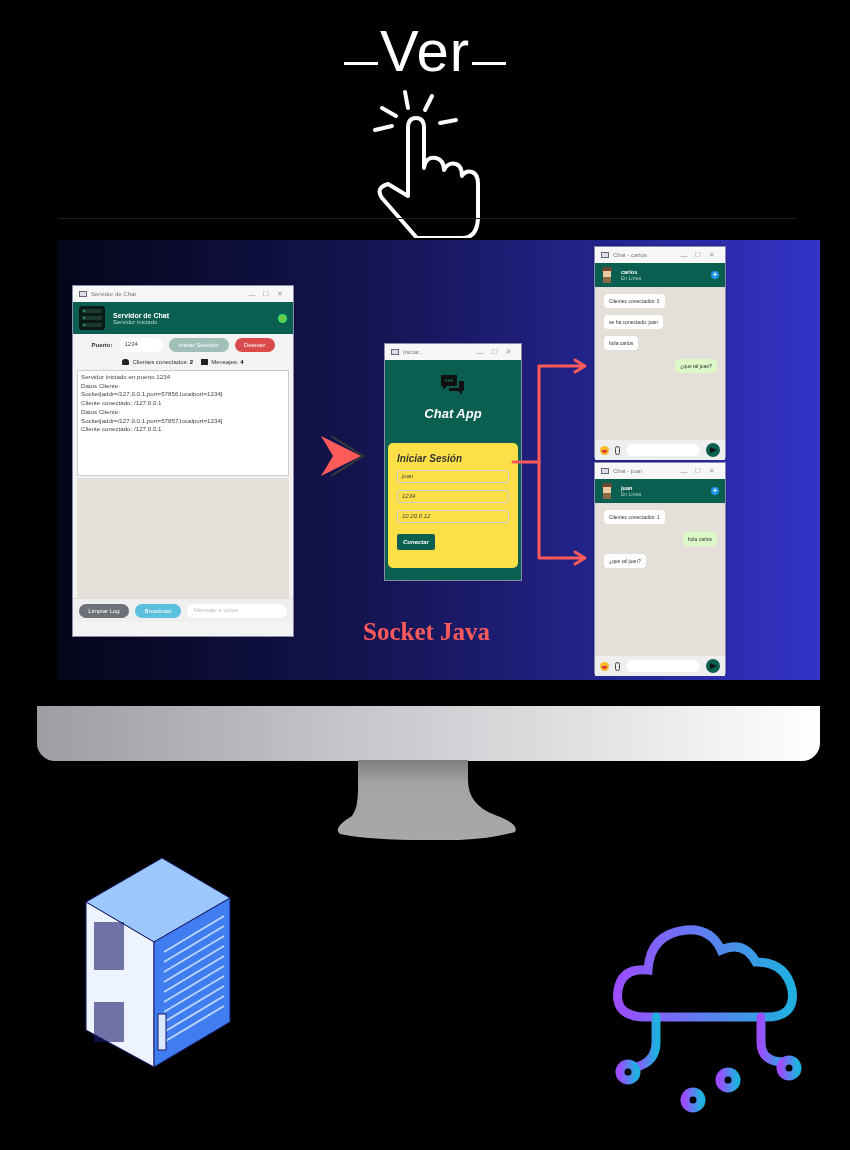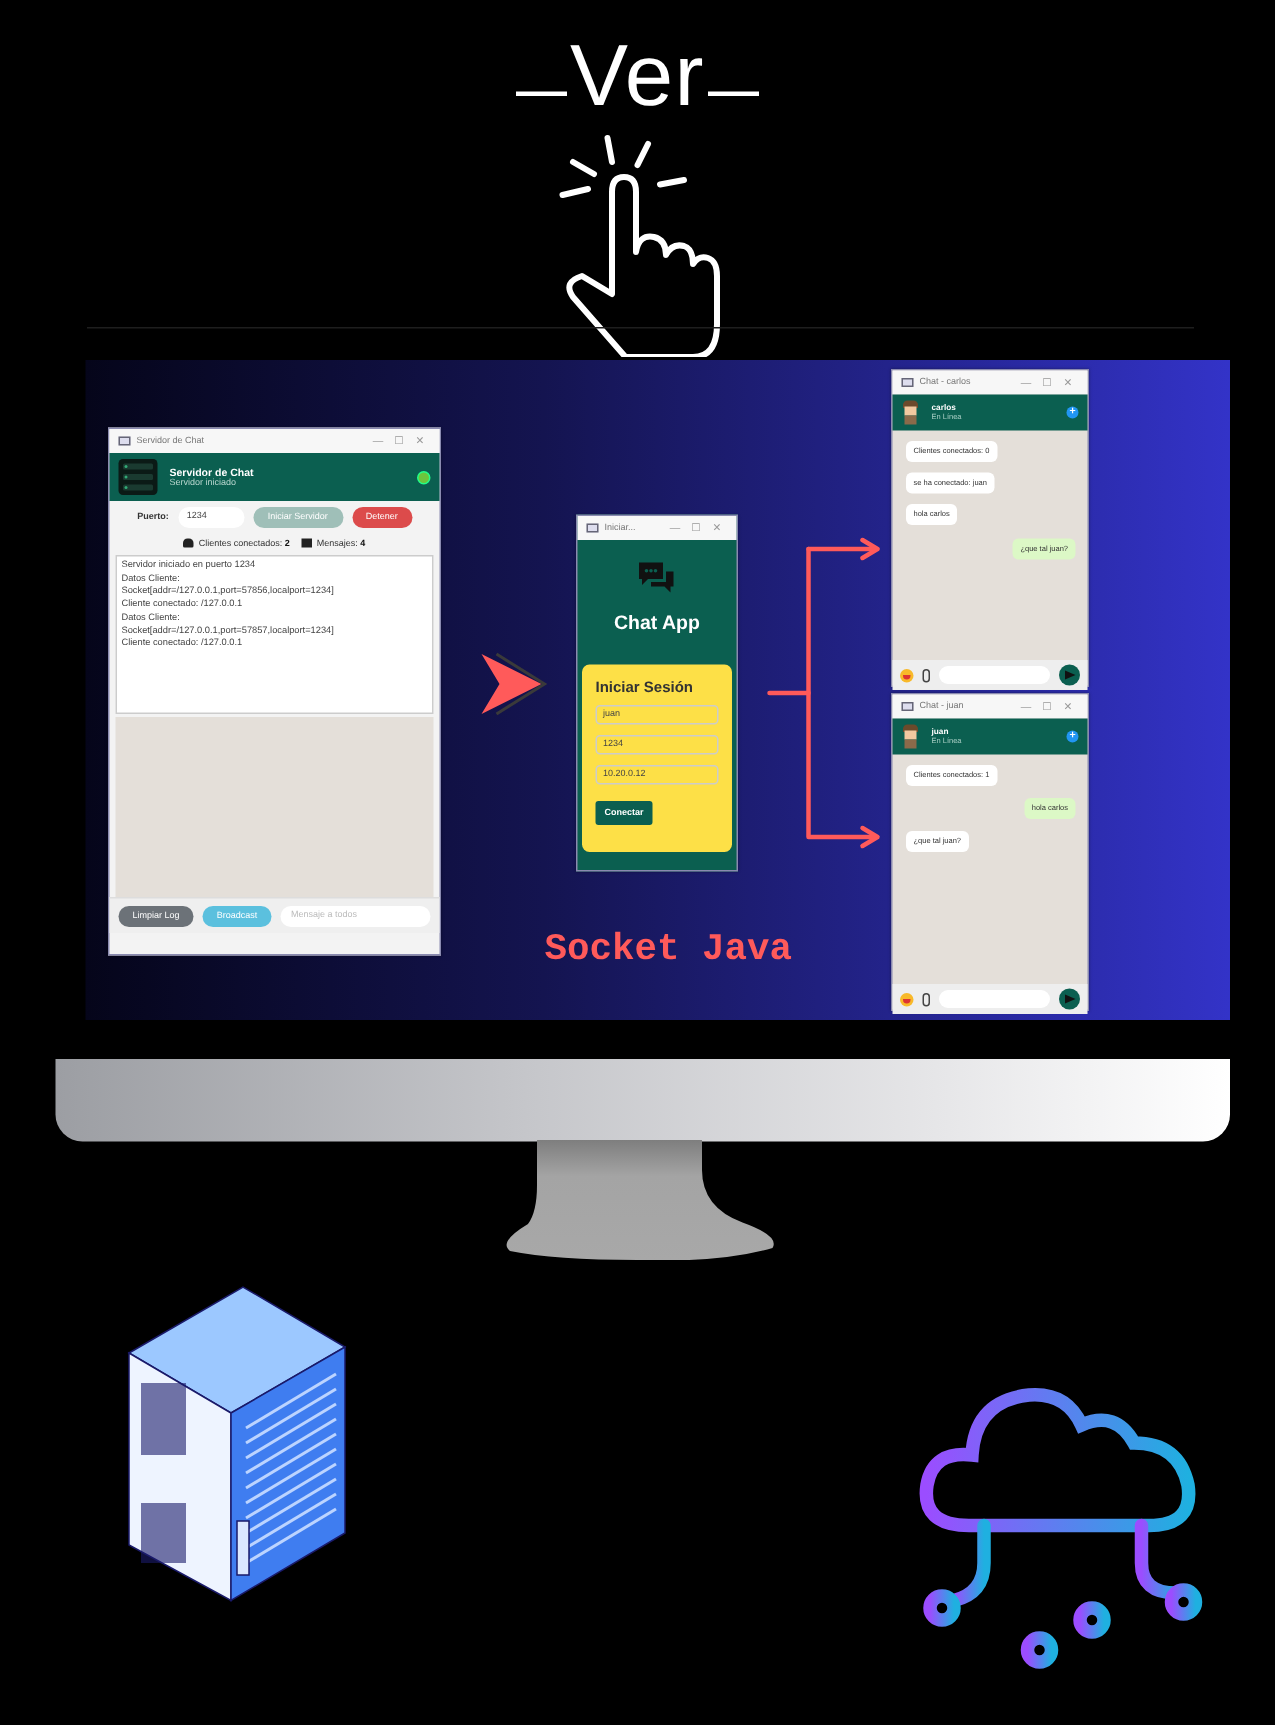--- a/index.html
+++ b/index.html
@@ -46,21 +46,21 @@
   .srv .log div { white-space: nowrap; }
   .srv .empty { margin: 0 4px; height: 120px; background: #e4dfd9; }
   .srv .foot { height: 24px; display: flex; align-items: center; gap: 6px; padding: 0 6px; background: #efefef; border-top: 1px solid #ddd; }
   .pill.clear { background: #6c7278; width: 50px; justify-content: center; }
   .pill.bcast { background: #5bc0de; width: 46px; justify-content: center; }
   .srv .foot .msg { flex: 1; height: 14px; border-radius: 7px; background: #fff; font-size: 6px; color: #bbb; padding: 3px 7px; }
 
   .big-arrow { position: absolute; left: 260px; top: 192px; }
 
   
-  .login { left: 327px; top: 103px; width: 108px; height: 238px; background: #0b5f50; }
+  .login { left: 327px; top: 103px; width: 138px; height: 238px; background: #0b5f50; font-style: italic; }
   .login .titlebar { background: #f7f7f7; }
   .login .ico { text-align: center; margin-top: 14px; }
   .login .appname { text-align: center; color: #fff; font-weight: bold; font-size: 13px; margin-top: 6px; }
   .login .card { position: absolute; left: 3px; right: 3px; top: 99px; height: 125px; background: #fde047; border-radius: 5px; padding: 10px 9px; }
   .login .card h3 { font-size: 10px; color: #333; margin-bottom: 6px; }
   .login .card .inp { height: 13px; border: 1px solid #ccc; border-radius: 3px; font-size: 6px; padding: 2px 4px; color: #444; margin-bottom: 7px; }
   .login .card .btn { display: inline-block; background: #0b5f50; color: #fff; font-size: 6px; font-weight: bold; padding: 5px 6px; border-radius: 2px; }
 
   .fork { position: absolute; left: 454px; top: 118px; }
 
@@ -81,21 +81,21 @@
   .bubble { position: absolute; font-size: 5px; background: #fff; color: #333; padding: 4px 5px; border-radius: 4px; white-space: nowrap; }
   .bubble.me { background: #dcf8c6; }
   .chat .cfoot { height: 20px; background: #eee; display: flex; align-items: center; padding: 0 5px; gap: 6px; }
   .chat .emoji { width: 9px; height: 9px; border-radius: 50%; background: #f8b92a; position: relative; }
   .chat .emoji::after { content: ""; position: absolute; left: 2px; top: 4px; width: 5px; height: 3px; background: #d33; border-radius: 0 0 3px 3px; }
   .chat .clip { width: 5px; height: 9px; border: 1.5px solid #444; border-radius: 3px; }
   .chat .cinp { flex: 1; height: 12px; background: #fff; border-radius: 6px; }
   .chat .send { width: 14px; height: 14px; border-radius: 50%; background: #0b5f50; position: relative; }
   .chat .send::after { content: ""; position: absolute; left: 4px; top: 3.5px; border-left: 7px solid #111; border-top: 3.5px solid transparent; border-bottom: 3.5px solid transparent; }
 
-  .socket-label { position: absolute; left: 306px; top: 378px; font-size: 25px; font-weight: bold; color: #ff5a5a; font-family: Liberation Mono, monospace; }
+  .socket-label { position: absolute; left: 306px; top: 378px; font-size: 25px; font-weight: bold; color: #ff5a5a; font-family: Liberation Serif, serif; }
 
   .bezel { position: absolute; left: 37px; top: 706px; width: 783px; height: 55px; border-radius: 0 0 18px 18px;
     background: linear-gradient(90deg, #9c9ea3 0%, #c5c6ca 40%, #e6e6e8 75%, #ffffff 100%); }
   .stand { position: absolute; left: 280px; top: 760px; }
 
   .server-rack { position: absolute; left: 80px; top: 852px; }
   .cloud { position: absolute; left: 606px; top: 922px; }
 </style>
 </head>
 <body>

